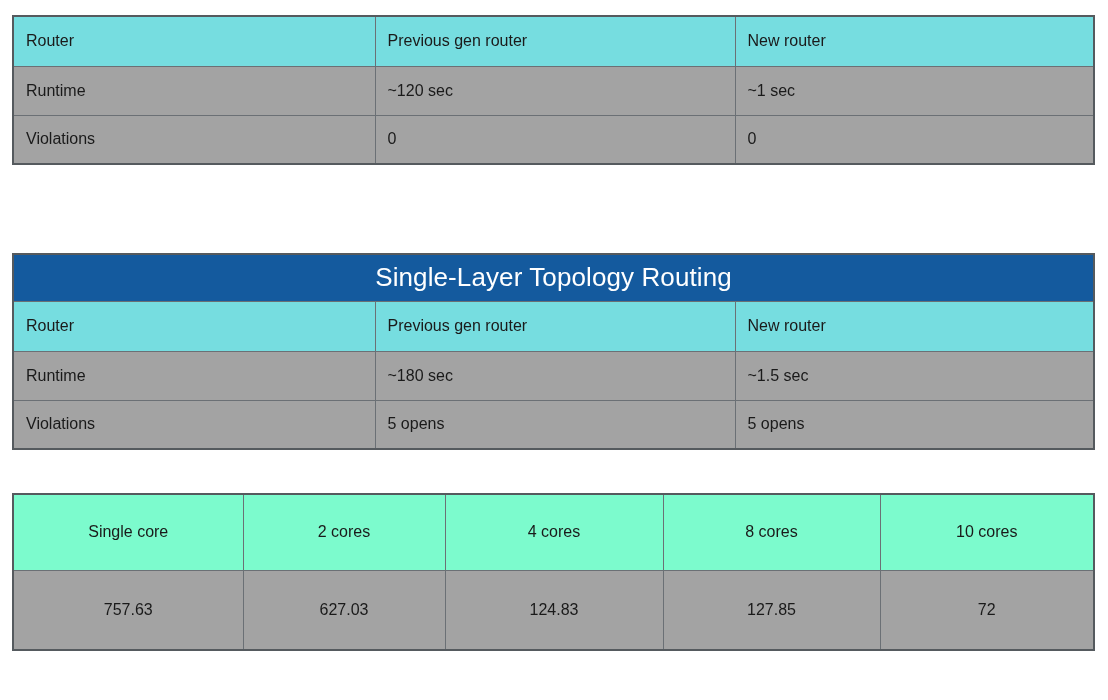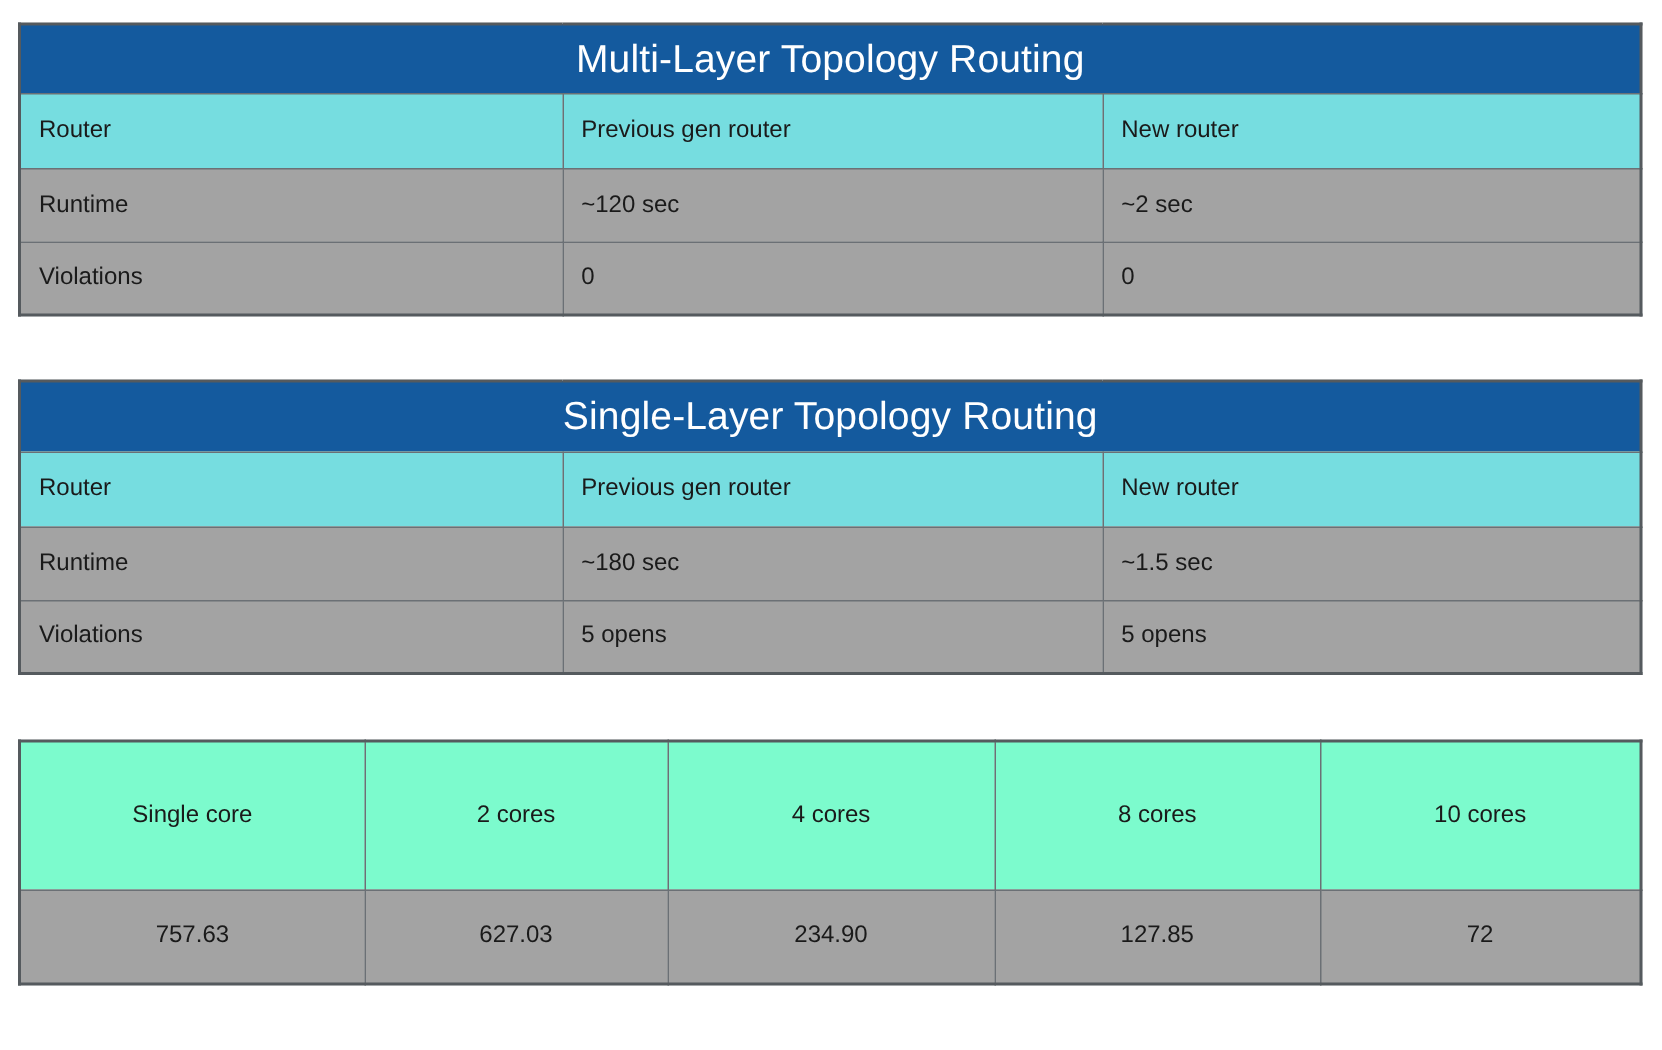--- a/index.html
+++ b/index.html
@@ -89,47 +89,44 @@
   #table-single-layer .r-hdr   { height: 50px; }
   #table-single-layer .r-data  { height: 49px; }
 
   
   #table-detailed-routing {
     left: 12px;
     top: 493px;
     width: 1081px;
   }
   #table-detailed-routing .r-title { height: 50px; }
-  #table-detailed-routing .r-hdr   { height: 99px; }
-  #table-detailed-routing .r-data  { height: 63px; }
+  #table-detailed-routing .r-hdr   { height: 76px; }
+  #table-detailed-routing .r-data  { height: 80px; }
 </style>
 </head>
 <body>
 
 <div class="page">
 
   <table class="tbl" id="table-multi-layer">
     <colgroup>
       <col style="width:362px">
       <col style="width:360px">
       <col style="width:359px">
     </colgroup>
     <tbody>
-      <tr class="r-title">
-        <td class="title-cell title-blue" colspan="3">Multi-Layer Topology Routing</td>
-      </tr>
       <tr class="r-hdr">
         <td class="cell cell-left hdr-cyan">Router</td>
         <td class="cell cell-left hdr-cyan">Previous gen router</td>
         <td class="cell cell-left hdr-cyan">New router</td>
       </tr>
       <tr class="r-data data-row">
         <td class="cell cell-left">Runtime</td>
         <td class="cell cell-left">~120 sec</td>
-        <td class="cell cell-left">~2 sec</td>
+        <td class="cell cell-left">~1 sec</td>
       </tr>
       <tr class="r-data data-row">
         <td class="cell cell-left">Violations</td>
         <td class="cell cell-left">0</td>
         <td class="cell cell-left">0</td>
       </tr>
     </tbody>
   </table>
 
   <table class="tbl" id="table-single-layer">
@@ -172,20 +169,20 @@
       <tr class="r-hdr">
         <td class="cell cell-center cell-bold hdr-mint">Single core</td>
         <td class="cell cell-center hdr-mint">2 cores</td>
         <td class="cell cell-center hdr-mint">4 cores</td>
         <td class="cell cell-center hdr-mint">8 cores</td>
         <td class="cell cell-center hdr-mint">10 cores</td>
       </tr>
       <tr class="r-data data-row">
         <td class="cell cell-center cell-bold">757.63</td>
         <td class="cell cell-center">627.03</td>
-        <td class="cell cell-center">234.90</td>
+        <td class="cell cell-center">124.83</td>
         <td class="cell cell-center">127.85</td>
         <td class="cell cell-center">72</td>
       </tr>
     </tbody>
   </table>
 
 </div>
 
 </body></html>

